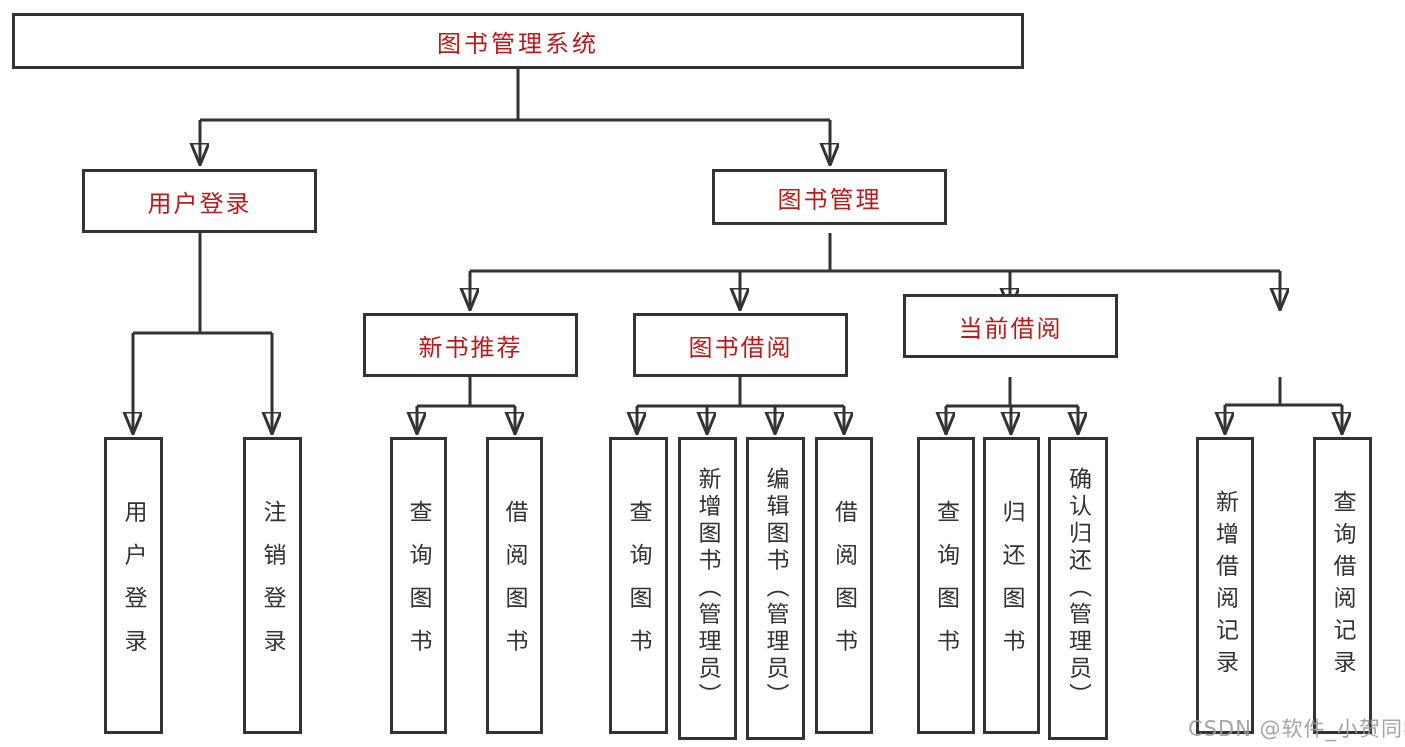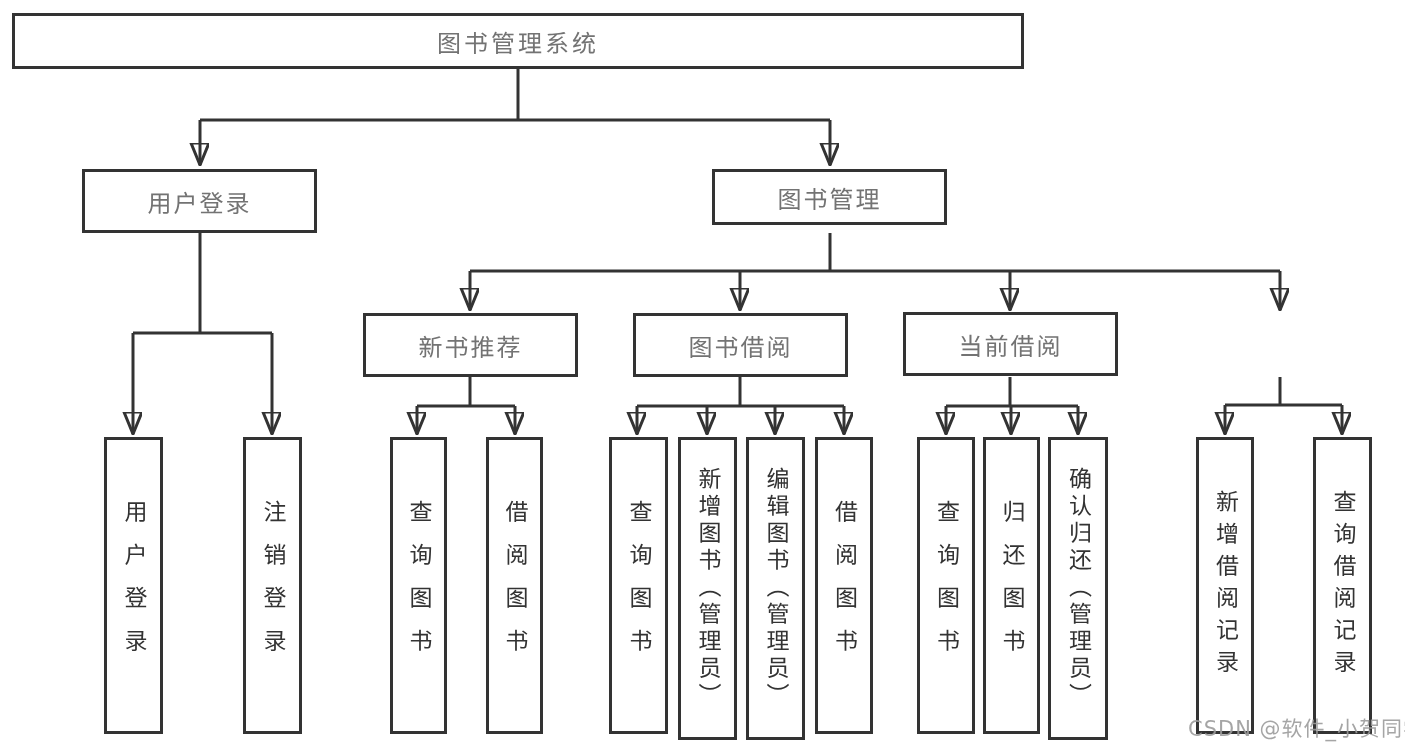--- a/index.html
+++ b/index.html
@@ -18,21 +18,21 @@
     border: 3px solid #333333;
     background: #ffffff;
     display: flex;
     align-items: center;
     justify-content: center;
     z-index: 2;
   }
   .hlabel {
     font-size: 24px;
     letter-spacing: 2px;
-    color: #737373;
+    color: #b91c1c;
     white-space: nowrap;
   }
   .root-label { font-size: 24px; letter-spacing: 3px; }
   .vtext {
     writing-mode: vertical-rl;
     text-orientation: mixed;
     font-size: 23px;
     color: #333333;
     line-height: 1;
   }
@@ -120,21 +120,21 @@
   <div class="box" style="left:712px;top:169px;width:235px;height:56px">
     <span class="hlabel">图书管理</span>
   </div>
 
   <div class="box" style="left:363px;top:313px;width:215px;height:64px">
     <span class="hlabel">新书推荐</span>
   </div>
   <div class="box" style="left:633px;top:313px;width:215px;height:64px">
     <span class="hlabel">图书借阅</span>
   </div>
-  <div class="box" style="left:903px;top:312px;width:215px;height:64px">
+  <div class="box" style="left:903px;top:294px;width:215px;height:64px">
     <span class="hlabel">当前借阅</span>
   </div>
 
   <div class="box" style="left:104px;top:437px;width:59px;height:297px">
     <span class="vtext ls-xl">用户登录</span>
   </div>
   <div class="box" style="left:243px;top:437px;width:59px;height:297px">
     <span class="vtext ls-xl">注销登录</span>
   </div>
 

